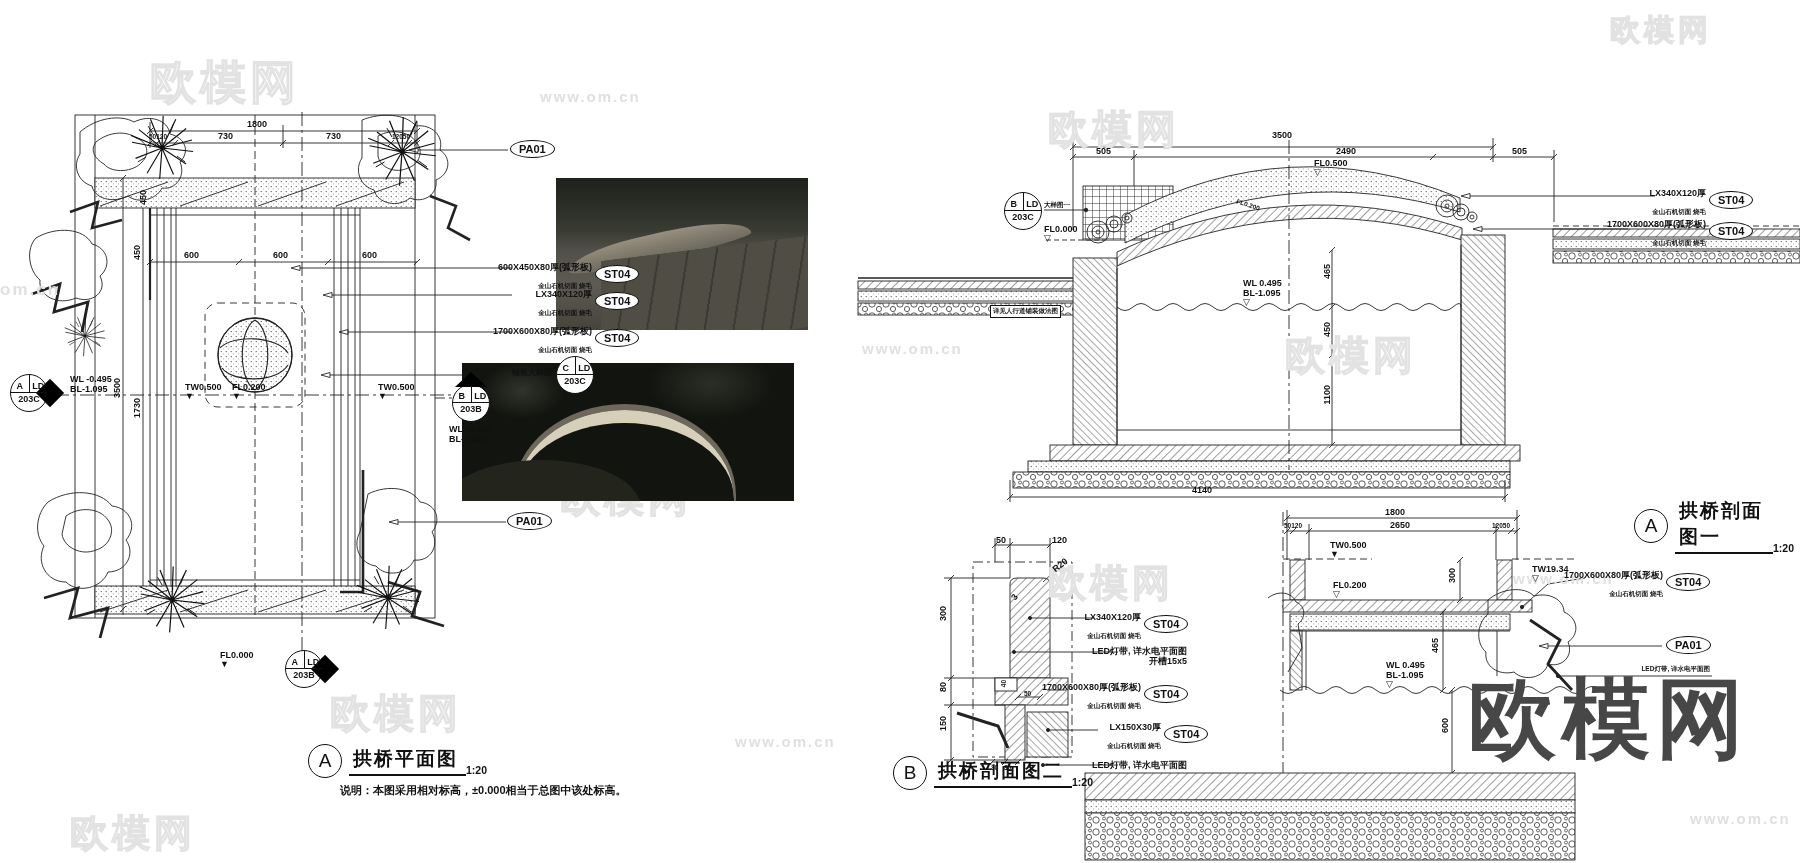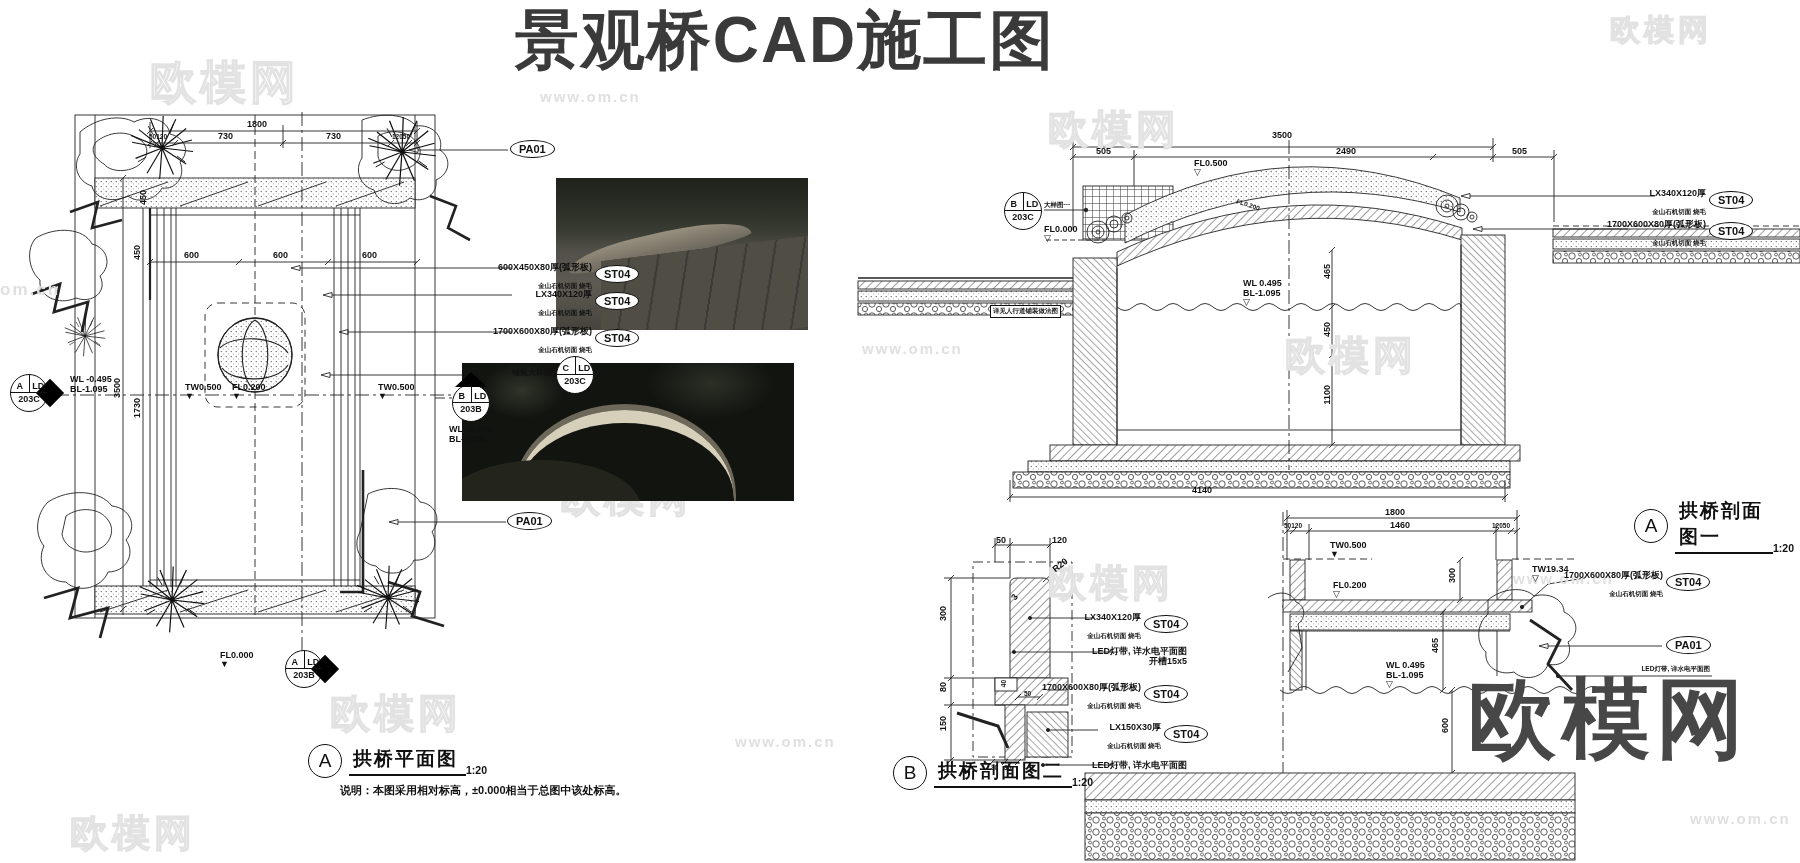--- a/index.html
+++ b/index.html
@@ -351,21 +351,20 @@
   <div class="wm" style="left:330px;top:686px;font-size:40px;">欧模网</div>
   <div class="wm" style="left:70px;top:808px;font-size:38px;">欧模网</div>
   <div class="wmu" style="left:540px;top:88px;font-size:15px;">www.om.cn</div>
   <div class="wmu" style="left:862px;top:340px;font-size:15px;">www.om.cn</div>
   <div class="wmu" style="left:1513px;top:570px;font-size:15px;">www.om.cn</div>
   <div class="wmu" style="left:735px;top:733px;font-size:15px;">www.om.cn</div>
   <div class="wmu" style="left:1690px;top:810px;font-size:15px;">www.om.cn</div>
   <div class="wmu" style="left:0px;top:280px;font-size:17px;">om.cn</div>
   <div class="wm-big" style="left:1468px;top:660px;">欧模网</div>
 
-  <div class="t" style="left:432px;top:4px;width:706px;text-align:center;font-size:64px;letter-spacing:2px;color:#3a3a3a;font-weight:700;">景观桥CAD施工图</div>
 
   <div class="photo" id="photo1">
     <div class="parapet"></div>
     <div class="deck"></div>
   </div>
   <div class="photo" id="photo2">
     <div class="arch"></div>
     <div class="bank"></div>
   </div>
 
@@ -442,21 +441,21 @@
         <span class="tname">拱桥平面图</span>
         <span class="tscale">1:20</span>
       </span>
   </div>
   <div class="t t11" style="left:340px;top:784px;">说明：本图采用相对标高，±0.000相当于总图中该处标高。</div>
 
   <div class="t" style="left:1272px;top:130px;">3500</div>
   <div class="t" style="left:1300px;top:146px;margin-left:36px;">2490</div>
   <div class="t" style="left:1096px;top:146px;">505</div>
   <div class="t" style="left:1512px;top:146px;">505</div>
-  <div class="lv" style="left:1194px;top:158px;"><span>FL0.500</span><i>▽</i></div>
+  <div class="lv" style="left:1314px;top:158px;"><span>FL0.500</span><i>▽</i></div>
   <div class="t t6" style="left:1236px;top:201px;transform:rotate(18deg);">FL0.200</div>
   <div class="lv" style="left:1044px;top:224px;"><span>FL0.000</span><i>▽</i></div>
   <div class="ldm" style="left:1004px;top:192px;">
     <span class="ldm-top">
         <i>B</i>
         <i>LD</i>
       </span>
     <span class="ldm-num">203C</span>
   </div>
   <div class="t t6" style="left:1044px;top:201px;">大样图一</div>
@@ -503,21 +502,21 @@
     <span class="tag">ST04</span>
   </div>
   <div class="co" style="left:1006px;top:716px;margin-left:20px;">
     <span class="co-t" style="width:135px;"><span class="co-spec">LX150X30厚</span><br><span class="co-sub">金山石机切面 烧毛</span></span>
     <span class="tag">ST04</span>
   </div>
   <div class="t rt" style="left:1050px;top:760px;width:137px;">LED灯带, 详水电平面图</div>
 
   <div class="t" style="left:1385px;top:507px;">1800</div>
   <div class="t t6" style="left:1284px;top:522px;">50120</div>
-  <div class="t" style="left:1390px;top:520px;">1460</div>
+  <div class="t" style="left:1390px;top:520px;">2650</div>
   <div class="t t6" style="left:1492px;top:522px;">12050</div>
   <div class="lv" style="left:1330px;top:540px;"><span>TW0.500</span><i>▼</i></div>
   <div class="lv" style="left:1532px;top:564px;"><span>TW19.34</span><i>▽</i></div>
   <div class="lv" style="left:1333px;top:580px;"><span>FL0.200</span><i>▽</i></div>
   <div class="t vt" style="left:1447px;top:568px;">300</div>
   <div class="t vt" style="left:1430px;top:638px;">465</div>
   <div class="t vt" style="left:1440px;top:718px;">600</div>
   <div class="lv" style="left:1386px;top:660px;"><span>WL 0.495</span><br><span>BL-1.095</span><i>▽</i></div>
   <div class="co" style="left:1515px;top:564px;">
     <span class="co-t" style="width:148px;"><span class="co-spec">1700X600X80厚(弧形板)</span><br><span class="co-sub">金山石机切面 烧毛</span></span>

